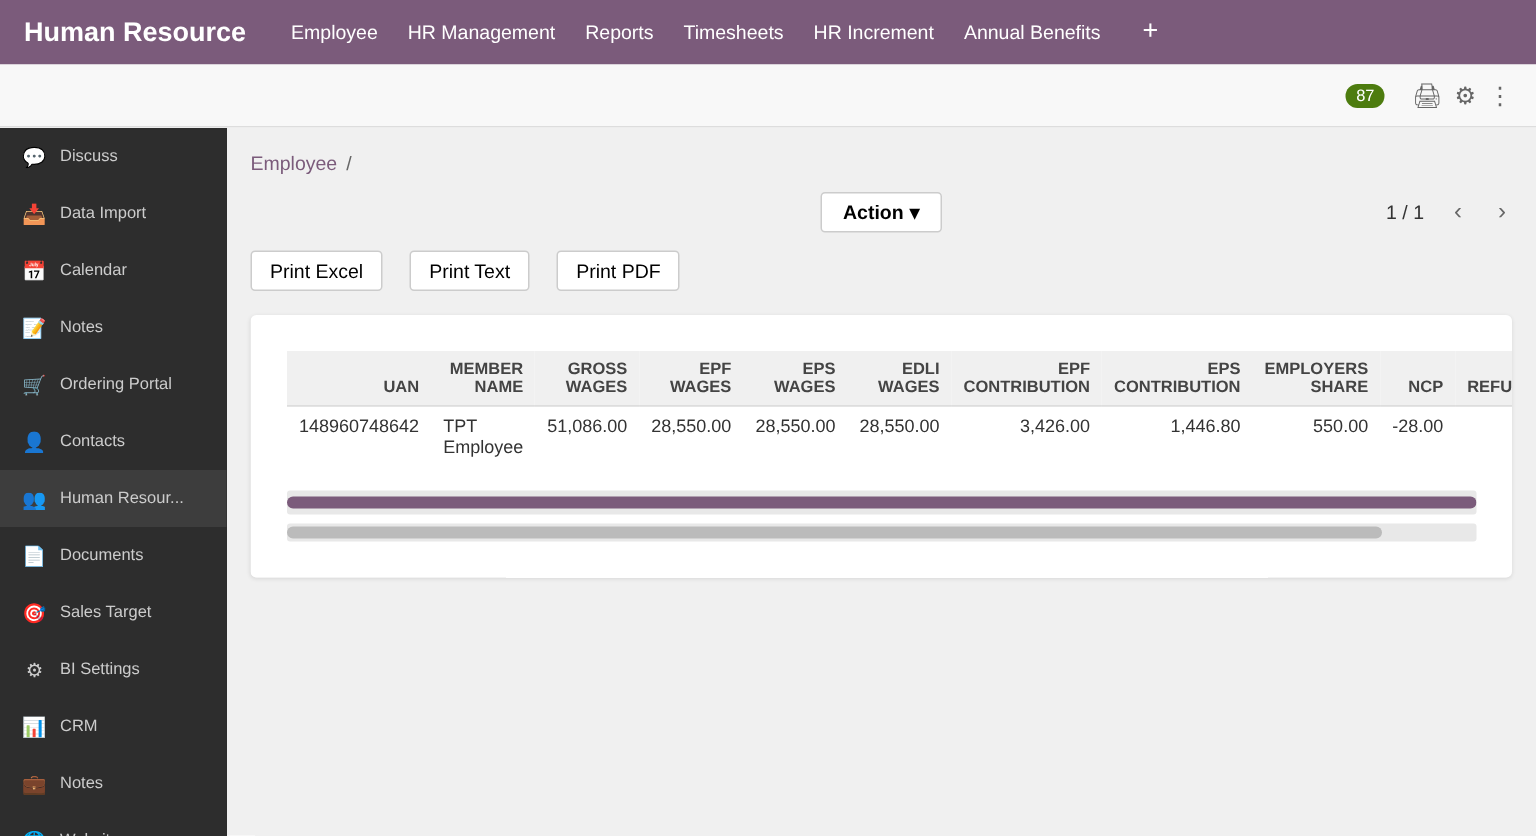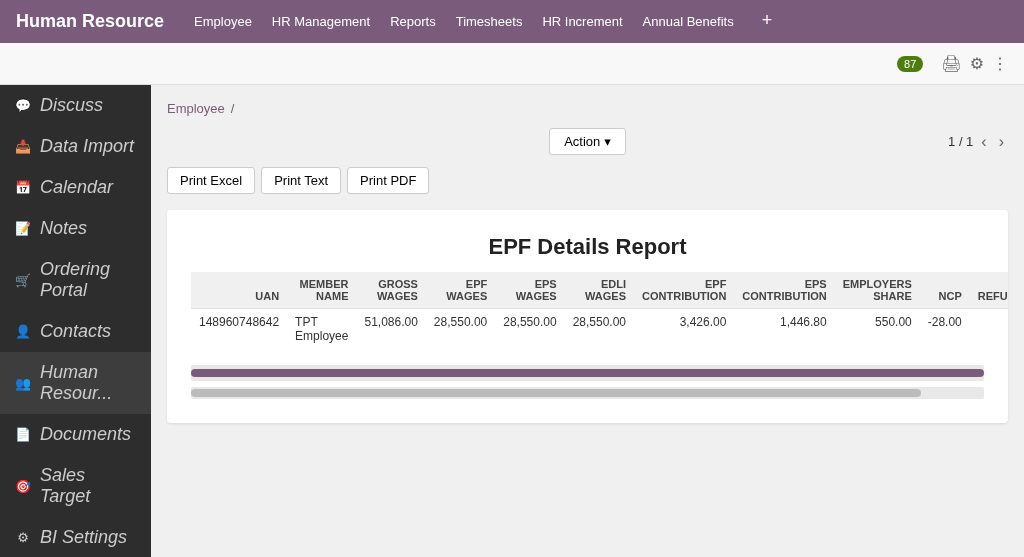--- a/index.html
+++ b/index.html
@@ -97,21 +97,21 @@
     }
     .sidebar-item.active { background: #3d3d3d; }
     .sidebar-icon {
       width: 18px;
       height: 18px;
       display: flex;
       align-items: center;
       justify-content: center;
       flex-shrink: 0;
     }
-    .sidebar-label { font-size: 18px; font-style: italic; }
+    .sidebar-label { font-size: 11px; }
 
     
     .content {
       flex: 1;
       background: #f0f0f0;
       overflow-y: auto;
       padding: 16px;
     }
 
     
@@ -141,43 +141,44 @@
     .action-dropdown {
       background: white;
       border: 1px solid #ccc;
       border-radius: 3px;
       padding: 5px 14px;
       cursor: pointer;
       font-size: 13px;
       display: flex;
       align-items: flex-end;
       gap: 4px;
+      font-weight: bold;
     }
     .pagination {
       position: absolute;
       right: 0;
       display: flex;
       align-items: center;
-      gap: 4px;
+      gap: 16px;
       font-size: 13px;
       color: #333;
     }
     .pagination-btn {
       background: none;
       border: none;
       cursor: pointer;
       color: #666;
       font-size: 16px;
       padding: 2px 4px;
     }
 
     
     .print-buttons {
       display: flex;
-      gap: 6px;
+      gap: 18px;
       margin-bottom: 16px;
     }
     .print-btn {
       background: white;
       border: 1px solid #ccc;
       border-radius: 3px;
       padding: 5px 12px;
       cursor: pointer;
       font-size: 13px;
     }
@@ -371,21 +372,20 @@
       </div>
     </div>
 
     <div class="print-buttons">
       <button class="print-btn">Print Excel</button>
       <button class="print-btn">Print Text</button>
       <button class="print-btn">Print PDF</button>
     </div>
 
     <div class="report-card">
-      <div class="report-title">EPF Details Report</div>
 
       <table class="report-table">
         <thead>
           <tr>
             <th>UAN</th>
             <th>MEMBER<br>NAME</th>
             <th>GROSS<br>WAGES</th>
             <th>EPF<br>WAGES</th>
             <th>EPS<br>WAGES</th>
             <th>EDLI<br>WAGES</th>

